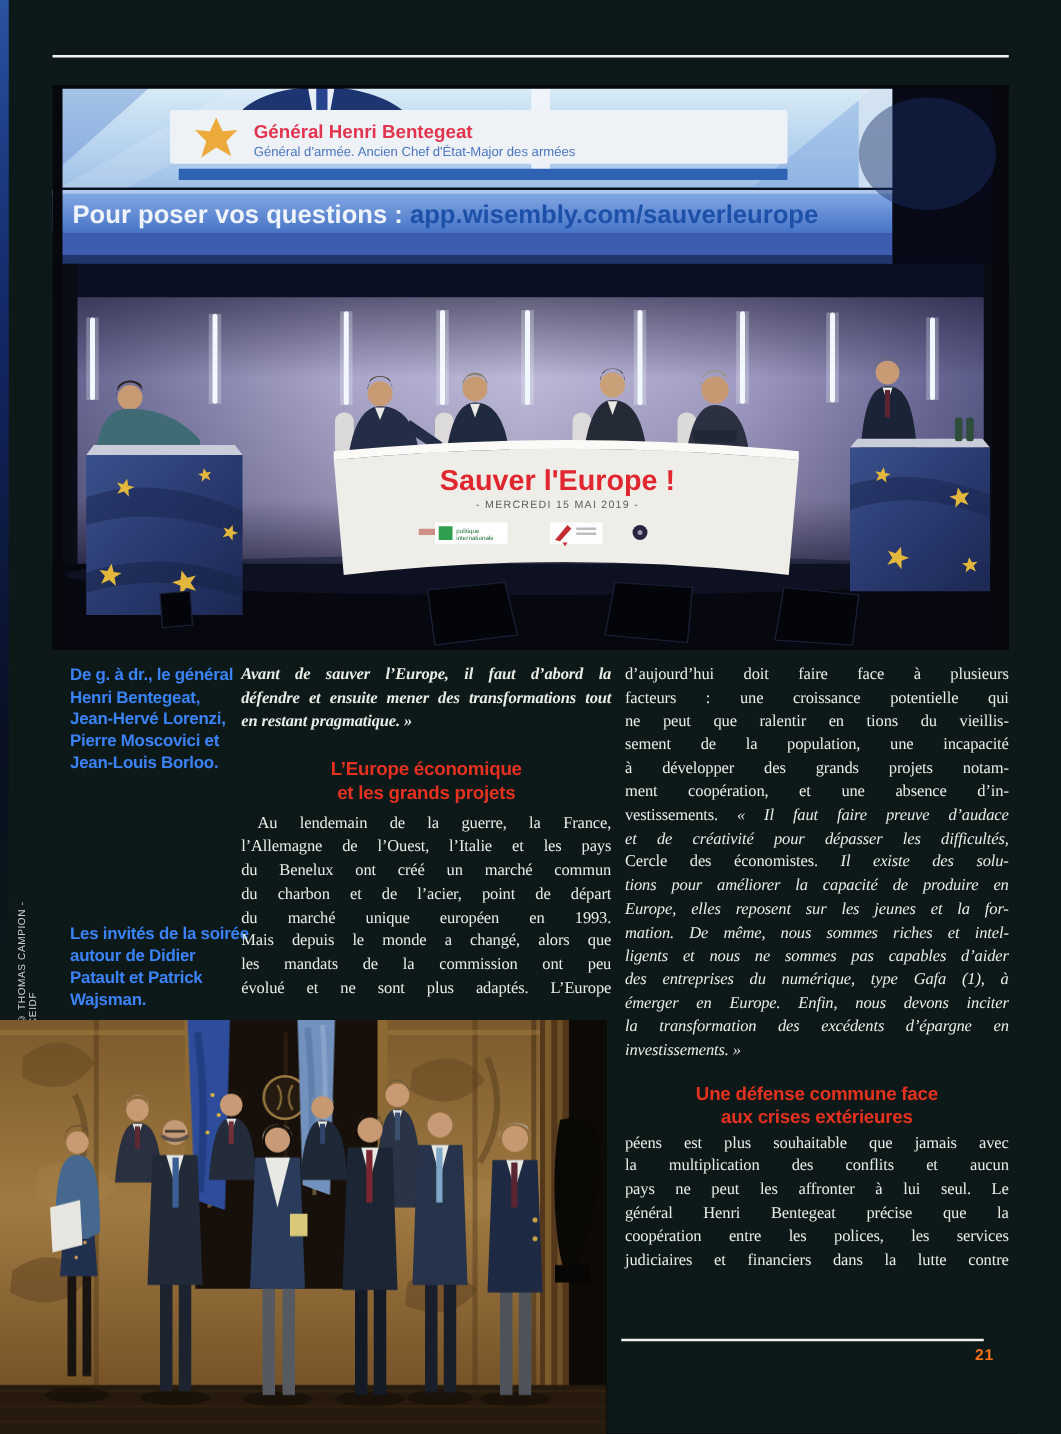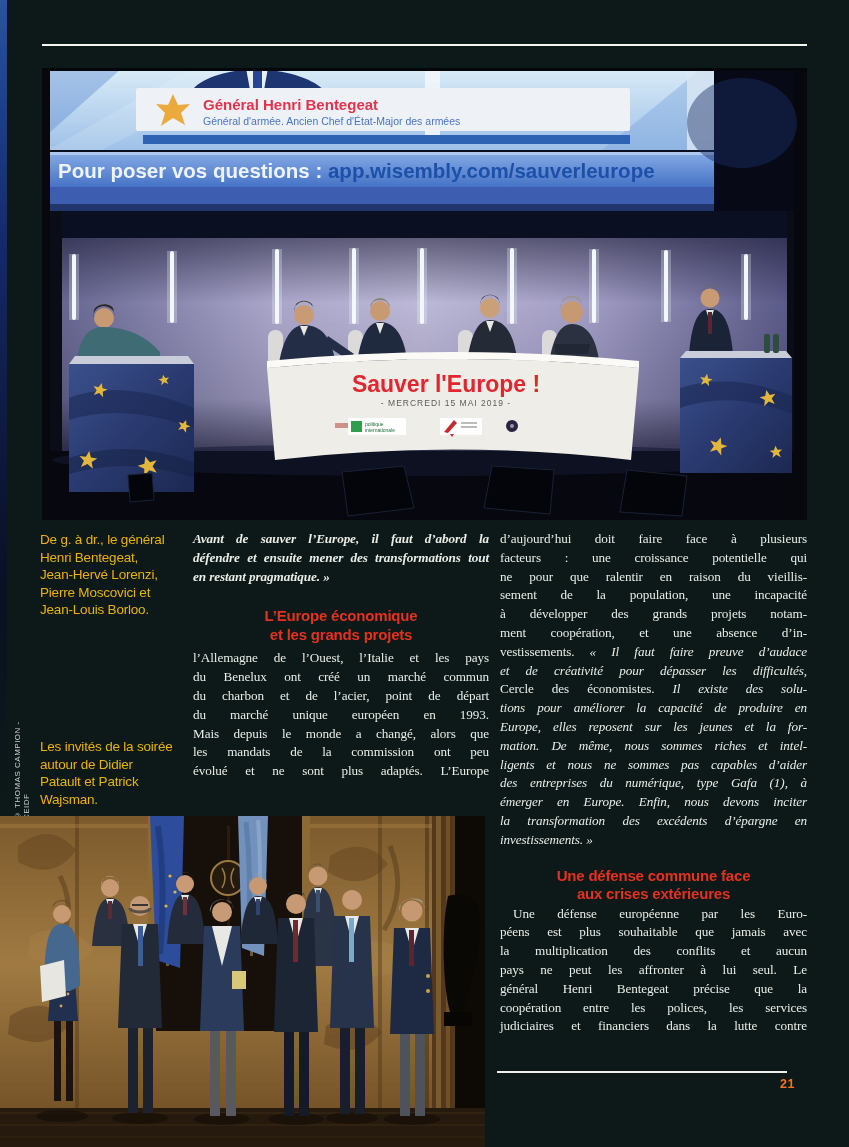--- a/index.html
+++ b/index.html
@@ -7,22 +7,22 @@
         font-family:"Liberation Sans",sans-serif;}
   
   .bleed{position:absolute;left:0;top:0;width:7px;height:818px;
          background:linear-gradient(#2a53a0 0%,#1d3e86 14%,#15296a 30%,#0d1a42 52%,#081022 72%,#0c1918 97%);}
   .toprule{position:absolute;left:42px;top:44px;width:765px;height:2px;background:#f4f5f1;}
   .photo-main{position:absolute;left:42px;top:68px;width:765px;height:452px;}
   .photo-group{position:absolute;left:0;top:816px;width:485px;height:331px;}
   svg{display:block;}
 
   
-  .caption{position:absolute;left:40px;width:155px;color:#eab308;
-           font-weight:normal;font-size:13.5px;line-height:17.6px;letter-spacing:-.2px;}
+  .caption{position:absolute;left:56px;width:155px;color:#3b82f6;
+           font-weight:bold;font-size:13.5px;line-height:17.6px;letter-spacing:-.2px;}
   .cap1{top:531px;}
   .cap2{top:738px;}
   .caption .ln{text-align:left;text-align-last:auto;white-space:nowrap;}
 
   .credit{position:absolute;left:13px;top:694px;height:126px;color:#cdd3d0;
           font-size:8px;letter-spacing:.5px;writing-mode:vertical-rl;transform:rotate(180deg);}
 
   
   .col{position:absolute;top:530px;color:#eaece6;
        font-family:"Liberation Serif",serif;font-size:13.2px;line-height:18.8px;letter-spacing:-.1px;}
@@ -284,56 +284,56 @@
     <div class="intro">
         <div class="ln"><span class="it">Avant de sauver l’Europe, il faut d’abord la</span></div>
         <div class="ln"><span class="it">défendre et ensuite mener des transformations tout</span></div>
         <div class="ln end"><span class="it">en restant pragmatique. »</span></div>
       </div>
     <div class="red-head">
         <div class="ln"><span>L’Europe économique</span></div>
         <div class="ln"><span>et les grands projets</span></div>
       </div>
     <div>
+        <div class="ln ind"><span>Au lendemain de la guerre, la France,</span></div>
         <div class="ln"><span>l’Allemagne de l’Ouest, l’Italie et les pays</span></div>
         <div class="ln"><span>du Benelux ont créé un marché commun</span></div>
         <div class="ln"><span>du charbon et de l’acier, point de départ</span></div>
         <div class="ln"><span>du marché unique européen en 1993.</span></div>
         <div class="ln"><span>Mais depuis le monde a changé, alors que</span></div>
         <div class="ln"><span>les mandats de la commission ont peu</span></div>
         <div class="ln"><span>évolué et ne sont plus adaptés. L’Europe</span></div>
       </div>
   </div>
 
   <div class="col col2">
     <div>
         <div class="ln"><span>d’aujourd’hui doit faire face à plusieurs</span></div>
         <div class="ln"><span>facteurs : une croissance potentielle qui</span></div>
-        <div class="ln"><span>ne pour que ralentir en raison du vieillis-</span></div>
+        <div class="ln"><span>ne peut que ralentir en tions du vieillis-</span></div>
         <div class="ln"><span>sement de la population, une incapacité</span></div>
         <div class="ln"><span>à développer des grands projets notam-</span></div>
         <div class="ln"><span>ment coopération, et une absence d’in-</span></div>
         <div class="ln"><span>vestissements. </span><span class="it">« Il faut faire preuve d’audace</span></div>
         <div class="ln"><span class="it">et de créativité pour dépasser les difficultés,</span></div>
         <div class="ln"><span>Cercle des économistes. </span><span class="it">Il existe des solu-</span></div>
         <div class="ln"><span class="it">tions pour améliorer la capacité de produire en</span></div>
         <div class="ln"><span class="it">Europe, elles reposent sur les jeunes et la for-</span></div>
         <div class="ln"><span class="it">mation. De même, nous sommes riches et intel-</span></div>
         <div class="ln"><span class="it">ligents et nous ne sommes pas capables d’aider</span></div>
         <div class="ln"><span class="it">des entreprises du numérique, type Gafa (1), à</span></div>
         <div class="ln"><span class="it">émerger en Europe. Enfin, nous devons inciter</span></div>
         <div class="ln"><span class="it">la transformation des excédents d’épargne en</span></div>
         <div class="ln end"><span class="it">investissements. »</span></div>
       </div>
     <div class="red-head">
         <div class="ln"><span>Une défense commune face</span></div>
         <div class="ln"><span>aux crises extérieures</span></div>
       </div>
     <div>
-        <div class="ln ind"><span>Une défense européenne par les Euro-</span></div>
         <div class="ln"><span>péens est plus souhaitable que jamais avec</span></div>
         <div class="ln"><span>la multiplication des conflits et aucun</span></div>
         <div class="ln"><span>pays ne peut les affronter à lui seul. Le</span></div>
         <div class="ln"><span>général Henri Bentegeat précise que la</span></div>
         <div class="ln"><span>coopération entre les polices, les services</span></div>
         <div class="ln"><span>judiciaires et financiers dans la lutte contre</span></div>
       </div>
   </div>
 
   <div class="footrule"></div>

